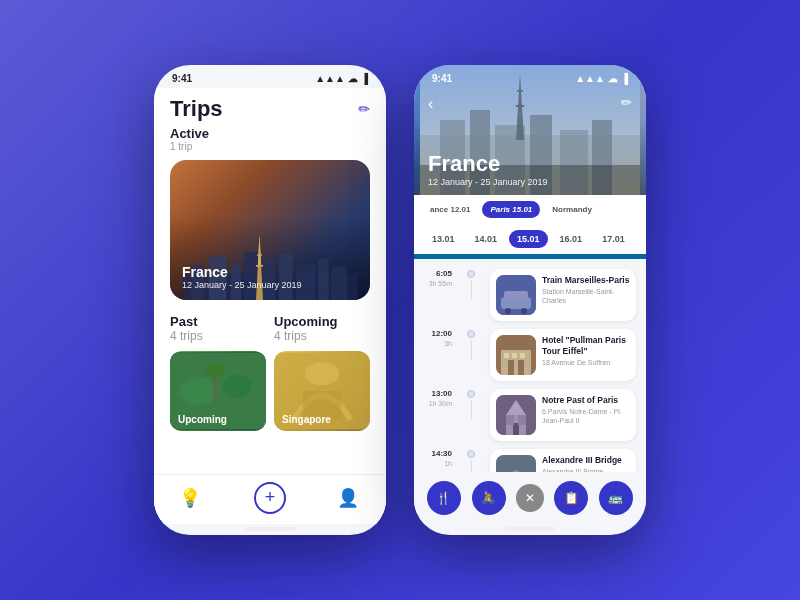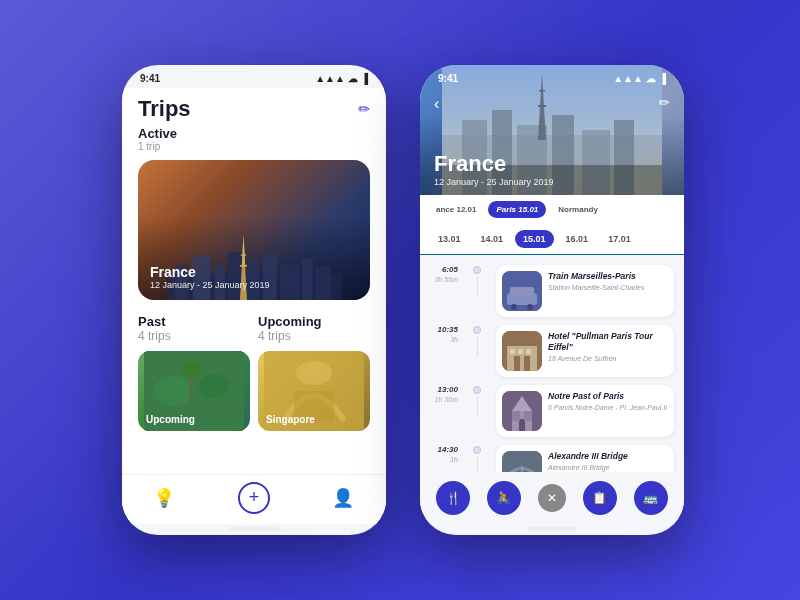--- a/index.html
+++ b/index.html
@@ -11,30 +11,29 @@
       display: flex;
       align-items: center;
       justify-content: center;
       gap: 28px;
       font-family: -apple-system, BlinkMacSystemFont, 'Segoe UI', sans-serif;
       overflow: hidden;
     }
 
     
     .phone {
-      width: 264px;
+      width: 232px;
       height: 470px;
       background: #f5f6fa;
       border-radius: 36px;
       overflow: hidden;
       box-shadow: 0 20px 60px rgba(0,0,0,0.4);
       position: relative;
       display: flex;
       flex-direction: column;
-      margin-left: 6px;
     }
 
     
     .status-bar {
       display: flex;
       justify-content: space-between;
       align-items: center;
       padding: 8px 18px 4px;
       font-size: 10px;
       font-weight: 600;
@@ -224,21 +223,21 @@
     }
     .hero-title .date-range {
       font-size: 9px;
       opacity: 0.9;
     }
 
     
     .day-tabs-outer {
       background: #fff;
       padding: 8px 10px 6px;
-      border-bottom: 1px solid #0369a1;
+      border-bottom: 5px solid #0369a1;
     }
     .day-tabs {
       display: flex;
       gap: 4px;
       overflow: hidden;
     }
     .day-tab {
       padding: 4px 8px;
       border-radius: 20px;
       font-size: 9px;
@@ -277,21 +276,20 @@
     .itinerary {
       flex: 1;
       overflow: hidden;
       padding: 6px 0;
     }
     .itin-item {
       display: flex;
       align-items: flex-start;
       padding: 4px 10px;
       gap: 12px;
-      font-style: italic;
     }
     .itin-time-col {
       width: 28px;
       text-align: right;
       flex-shrink: 0;
     }
     .itin-time {
       font-size: 8px;
       font-weight: 600;
       color: #333;
@@ -576,21 +574,21 @@
         </div>
         <div class="itin-info">
           <div class="itin-name">Train Marseilles-Paris</div>
           <div class="itin-sub">Station Marseille-Saint-Charles</div>
         </div>
       </div>
     </div>
 
     <div class="itin-item">
       <div class="itin-time-col">
-        <div class="itin-time">10:35</div>
+        <div class="itin-time">12:00</div>
         <div class="itin-dur">3h</div>
       </div>
       <div class="itin-icon-col">
         <div class="itin-dot"></div>
         <div class="itin-line"></div>
       </div>
       <div class="itin-card">
         <div class="itin-thumb thumb-hotel">
           <svg viewBox="0 0 40 40" width="40" height="40">
             <rect width="40" height="40" fill="#907050"></rect>

